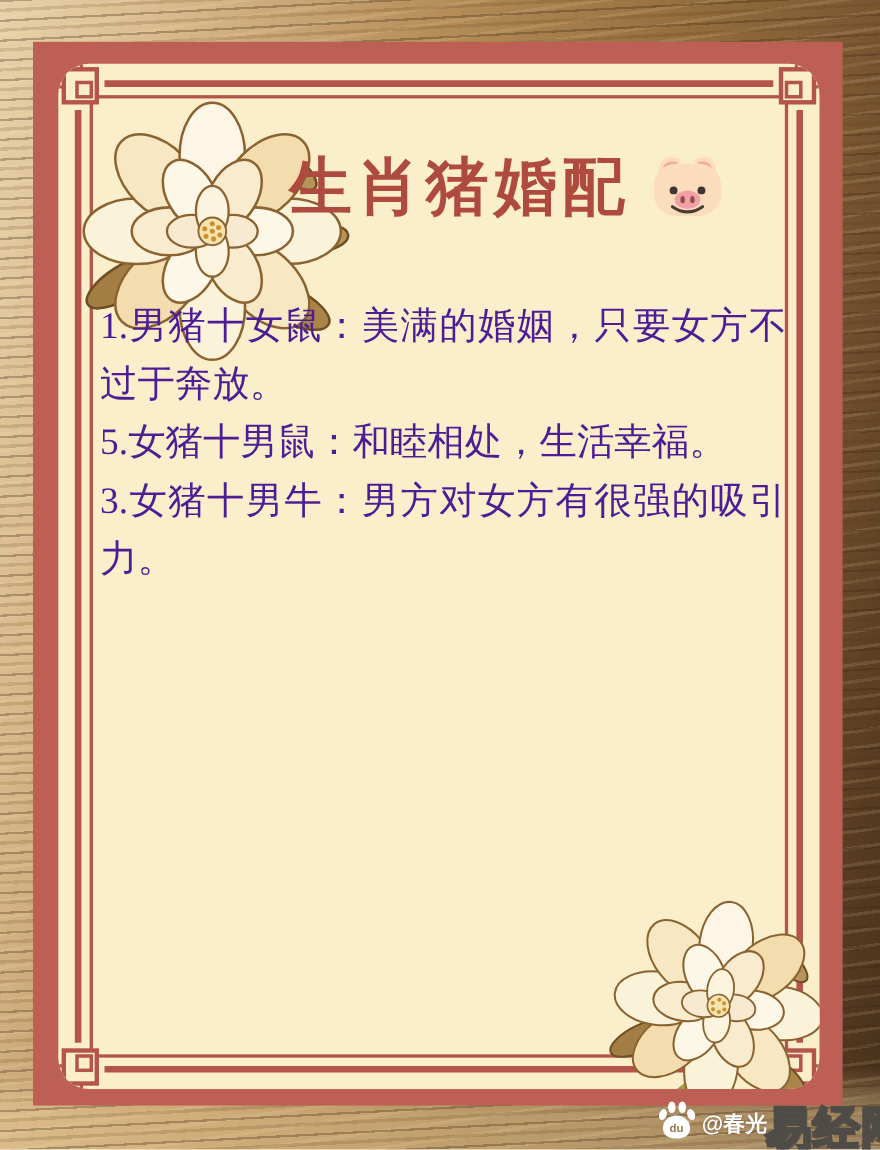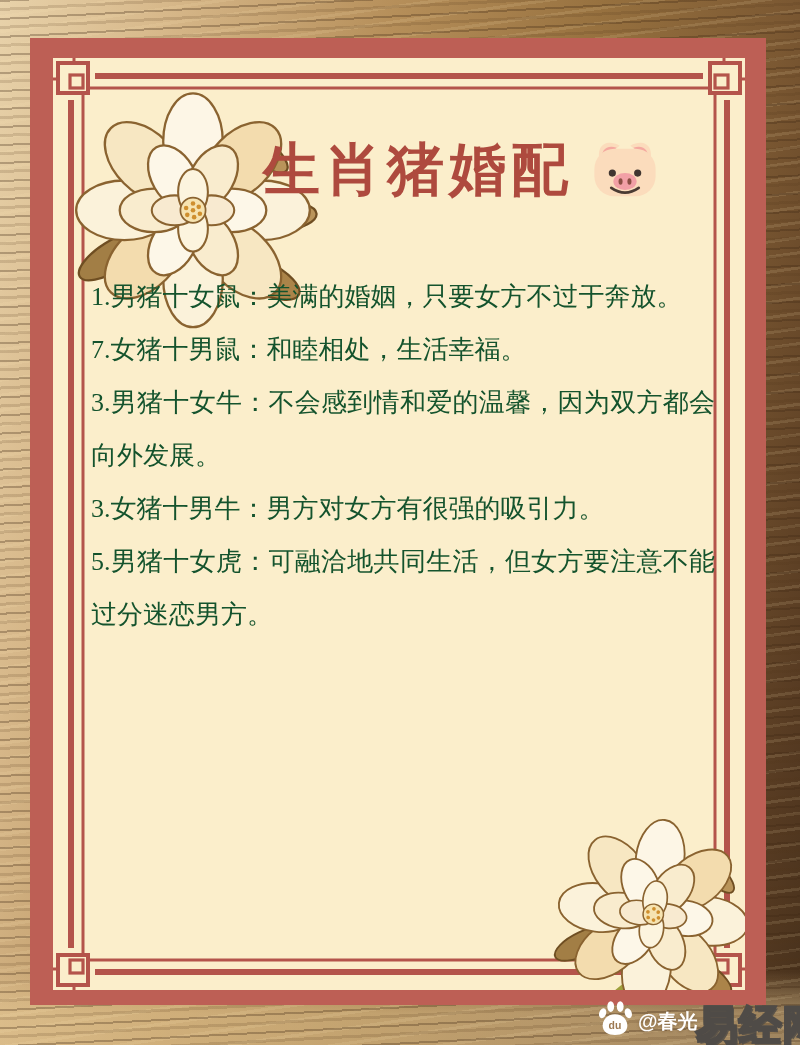--- a/index.html
+++ b/index.html
@@ -24,38 +24,38 @@
         #97713f 58%, #7b5832 76%, #573b22 92%, #46301b 100%);
   }
 
   
   .card{
     position:absolute;left:30px;top:38px;width:736px;height:967px;
     background:#bd5f55;
   }
   .panel{
     position:absolute;left:23px;top:20px;width:692px;height:932px;
-    background:#fbeecb;overflow:hidden;
+    background:#fbeecb;overflow:hidden;border-radius:28px;
   }
   .frame{position:absolute;left:0;top:0;}
 
   
   .title-row{
     position:absolute;left:210px;top:74px;
     display:flex;align-items:center;gap:14px;
   }
   .title{
     margin:0;font-size:57px;font-weight:bold;letter-spacing:5px;
     color:#ae4a3e;white-space:nowrap;
   }
 
   
   .list{
     position:absolute;left:38px;top:212px;width:624px;
-    color:#14532d;font-size:26px;line-height:53px;
+    color:#4c1d95;font-size:34px;line-height:53px;
   }
   .list p{margin:0;text-align:justify;}
 
   
   .peony{position:absolute;}
   .peony-tl{left:14px;top:24px;}
   .peony-br{left:498px;top:752px;transform:rotate(7deg);}
   .stem{position:absolute;left:528px;top:878px;}
 
   
@@ -213,24 +213,22 @@
           <circle cx="48" cy="38" r="3.4" fill="#403530"></circle>
           <ellipse cx="36" cy="46" rx="11" ry="8" fill="#f2a0a6"></ellipse>
           <ellipse cx="31.8" cy="46" rx="1.9" ry="3.1" fill="#8c4f44"></ellipse>
           <ellipse cx="40.2" cy="46" rx="1.9" ry="3.1" fill="#8c4f44"></ellipse>
           <path d="M23 52 Q36 61 49 52" stroke="#4a3b33" stroke-width="2.6" fill="none" stroke-linecap="round"></path>
         </svg>
       </div>
 
       <div class="list">
         <p>1.男猪十女鼠：美满的婚姻，只要女方不过于奔放。</p>
-        <p>7.女猪十男鼠：和睦相处，生活幸福。</p>
-        <p>3.男猪十女牛：不会感到情和爱的温馨，因为双方都会向外发展。</p>
+        <p>5.女猪十男鼠：和睦相处，生活幸福。</p>
         <p>3.女猪十男牛：男方对女方有很强的吸引力。</p>
-        <p>5.男猪十女虎：可融洽地共同生活，但女方要注意不能过分迷恋男方。</p>
       </div>
 
     </div>
   </div>
 
   <div class="watermark">
     <svg width="38" height="40" viewBox="0 0 40 40">
       <g fill="#ffffff">
         <ellipse cx="7" cy="15" rx="3.6" ry="5.4" transform="rotate(20 7 15)"></ellipse>
         <ellipse cx="15.5" cy="8" rx="3.6" ry="5.6"></ellipse>

